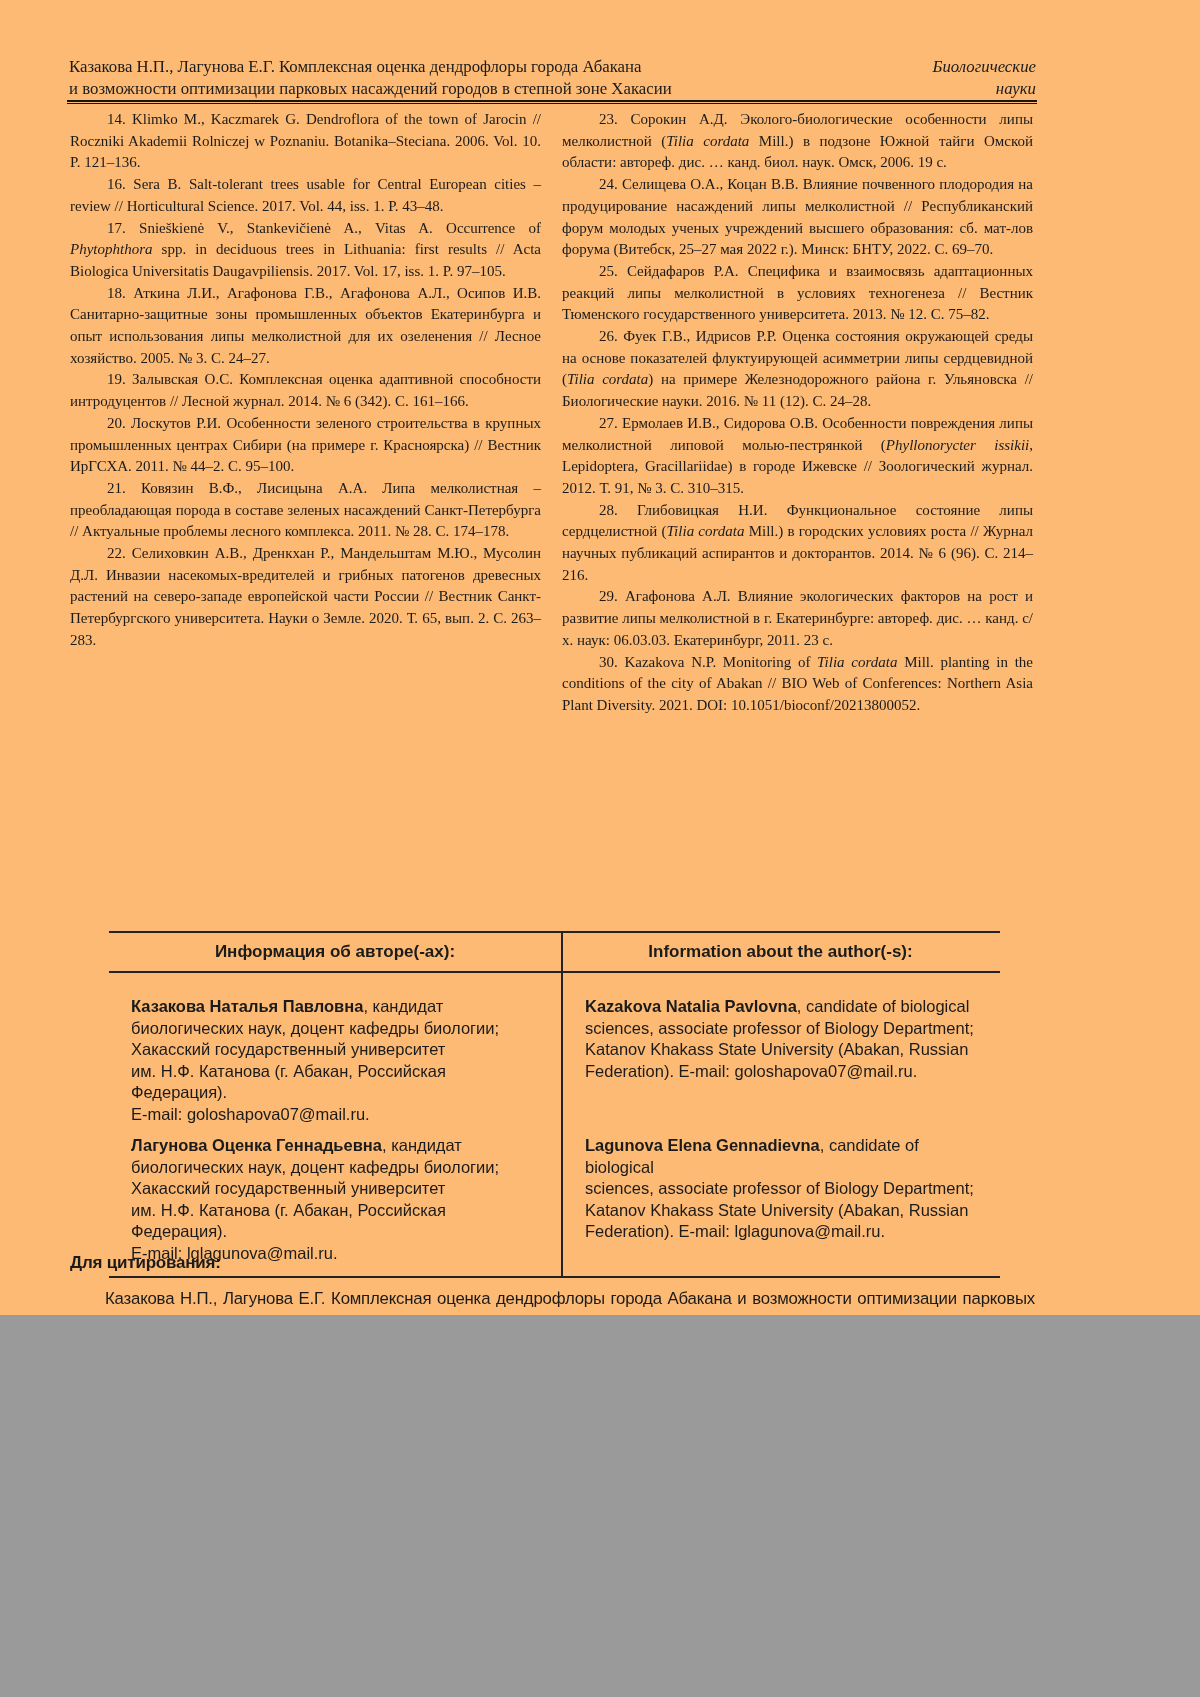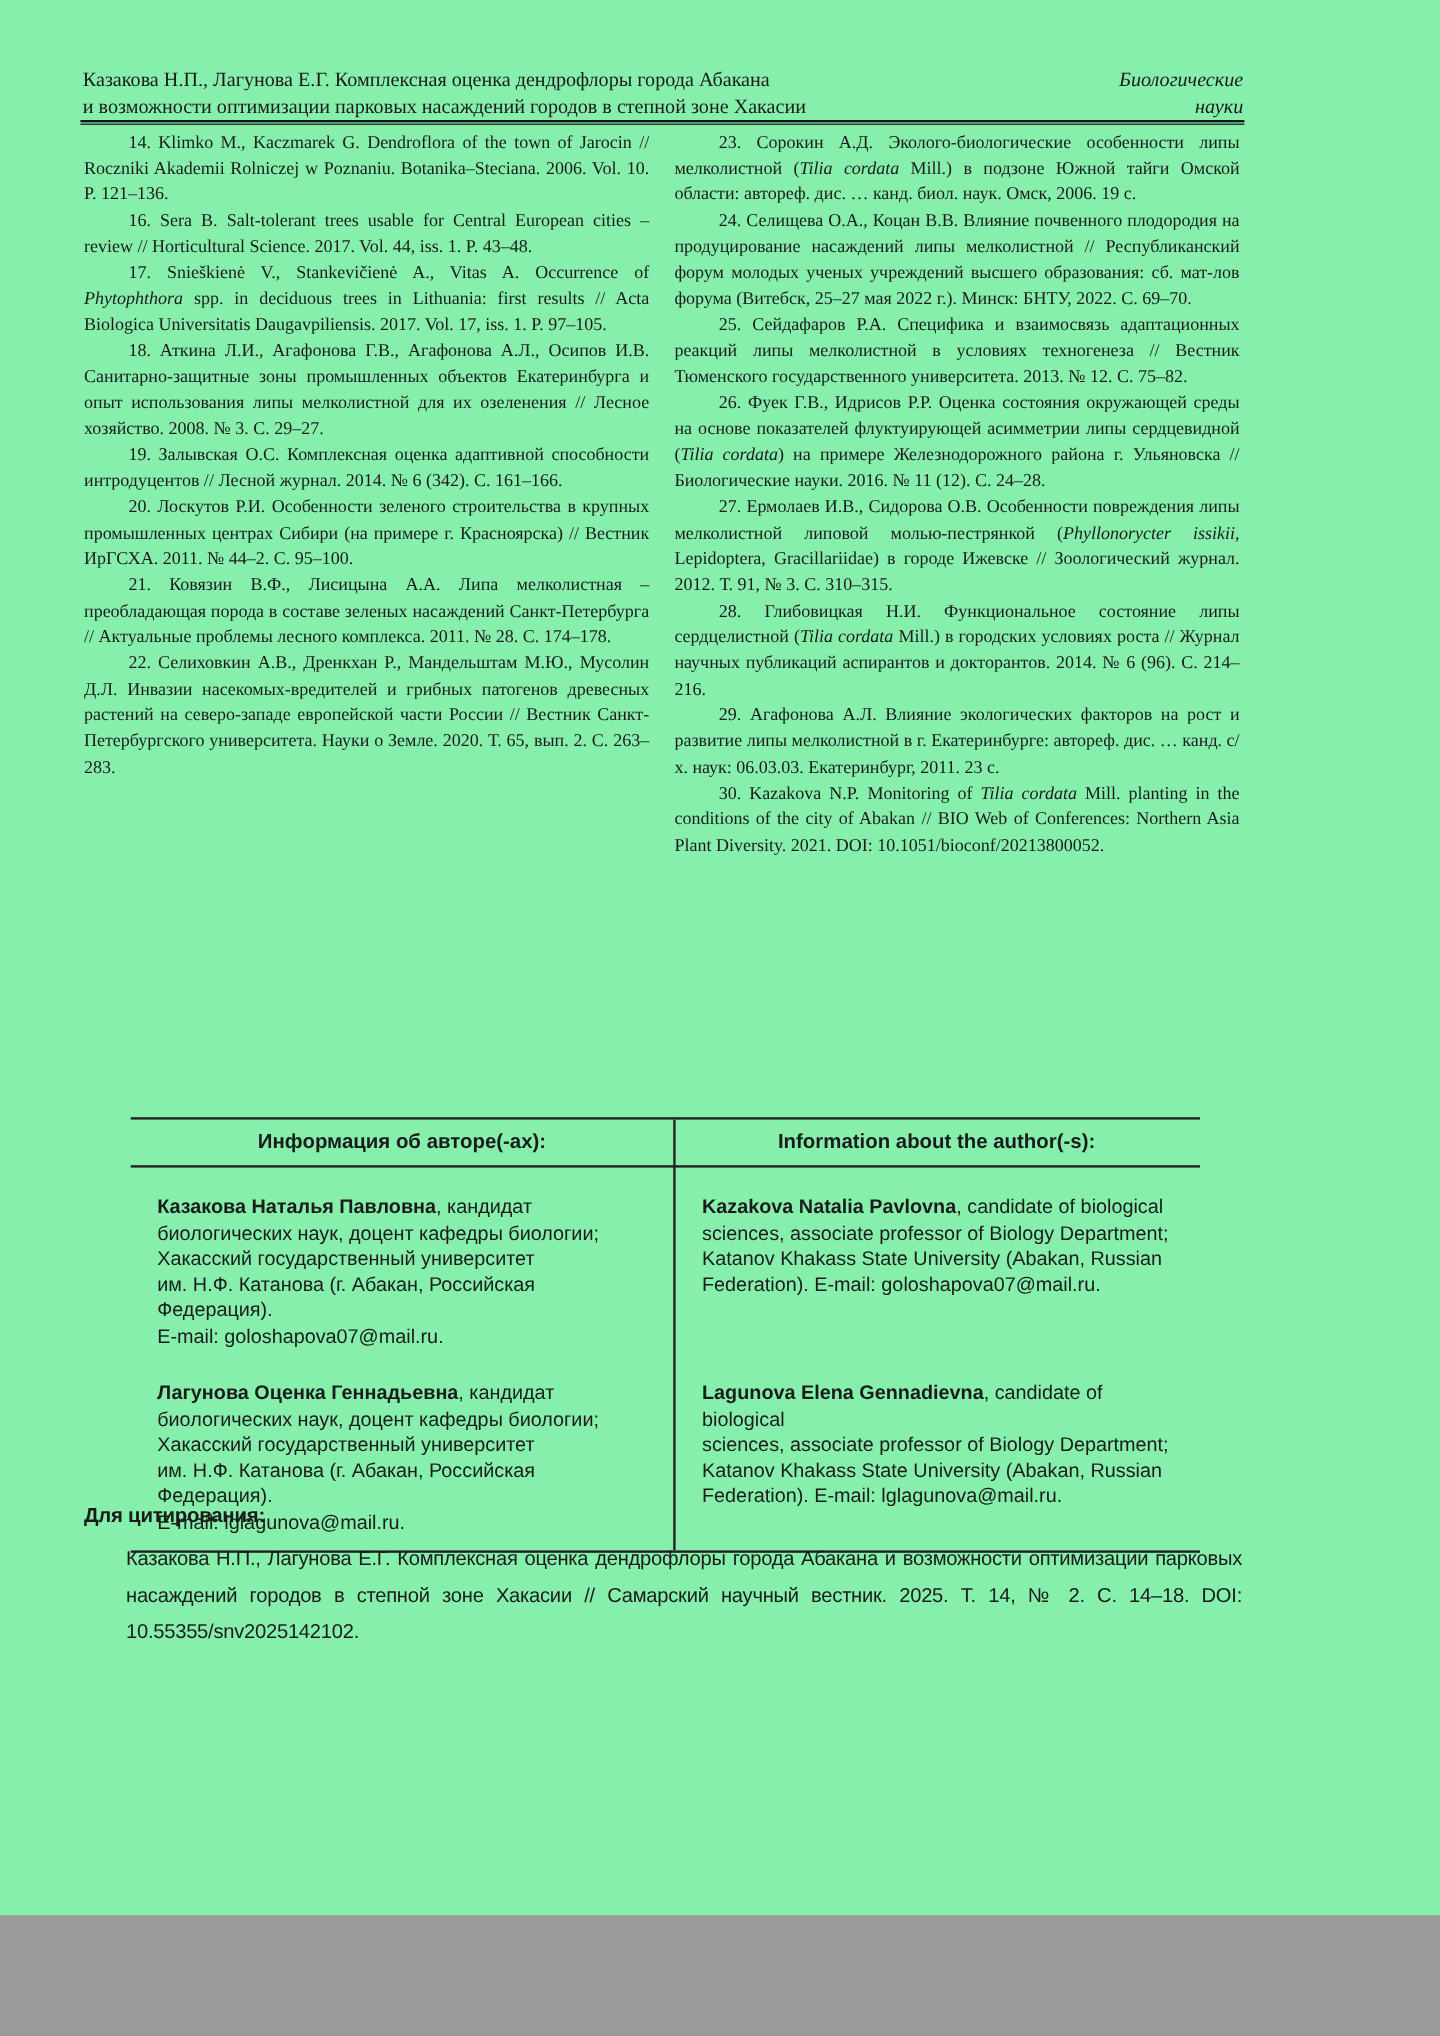--- a/index.html
+++ b/index.html
@@ -1,21 +1,21 @@
 <!DOCTYPE html>
 <html><head>
 <meta charset="utf-8">
 <style>
   html, body { margin: 0; padding: 0; background: #9a9a9a; }
   .page {
     position: relative;
     width: 1200px;
-    height: 1596px;
+    height: 1315px;
     margin: 0 auto;
-    background: #86efac;
+    background: #fdba74;
     color: #1b1b1b;
     overflow: hidden;
   }
 
   
   .header {
     position: absolute;
     left: 69px; top: 56px; width: 967px;
     display: flex; justify-content: space-between;
     font-family: "Liberation Serif", serif;
@@ -66,21 +66,21 @@
     align-items: center;
     height: 38px;
     border-bottom: 2.2px solid #222222;
     font-weight: bold;
     font-size: 17px;
     text-align: center;
   }
   .at-body {
     display: grid;
     grid-template-columns: 452px 439px;
-    row-gap: 26px;
+    row-gap: 10px;
     padding: 23px 0 12px 0;
   }
   .at-cell {
     font-size: 16.5px; line-height: 21.5px;
   }
   .at-cell.ru { padding: 0 16px 0 22px; }
   .at-cell.en { padding: 0 14px 0 24px; }
   .at-cell p { margin: 0; white-space: pre-line; }
   .at-cell b { font-weight: bold; }
 
@@ -135,21 +135,21 @@
       <div>науки</div>
     </div>
   </div>
   <div class="header-rule"></div>
 
   <div class="refs">
     <div class="refs-col">
         <p class="ref"><span>14. Klimko M., Kaczmarek G. Dendroflora of the town of Jarocin // Roczniki Akademii Rolniczej w Poznaniu. Botanika–Steciana. 2006. Vol. 10. P. 121–136.</span></p>
         <p class="ref"><span>16. Sera B. Salt-tolerant trees usable for Central European cities – review // Horticultural Science. 2017. Vol. 44, iss. 1. P. 43–48.</span></p>
         <p class="ref"><span>17. Snieškienė V., Stankevičienė A., Vitas A. Occurrence of </span><i>Phytophthora</i><span> spp. in deciduous trees in Lithuania: first results // Acta Biologica Universitatis Daugavpiliensis. 2017. Vol. 17, iss. 1. P. 97–105.</span></p>
-        <p class="ref"><span>18. Аткина Л.И., Агафонова Г.В., Агафонова А.Л., Осипов И.В. Санитарно-защитные зоны промышленных объектов Екатеринбурга и опыт использования липы мелколистной для их озеленения // Лесное хозяйство. 2008. № 3. С. 29–27.</span></p>
+        <p class="ref"><span>18. Аткина Л.И., Агафонова Г.В., Агафонова А.Л., Осипов И.В. Санитарно-защитные зоны промышленных объектов Екатеринбурга и опыт использования липы мелколистной для их озеленения // Лесное хозяйство. 2005. № 3. С. 24–27.</span></p>
         <p class="ref"><span>19. Залывская О.С. Комплексная оценка адаптивной способности интродуцентов // Лесной журнал. 2014. № 6 (342). С. 161–166.</span></p>
         <p class="ref"><span>20. Лоскутов Р.И. Особенности зеленого строительства в крупных промышленных центрах Сибири (на примере г. Красноярска) // Вестник ИрГСХА. 2011. № 44–2. С. 95–100.</span></p>
         <p class="ref"><span>21. Ковязин В.Ф., Лисицына А.А. Липа мелколистная – преобладающая порода в составе зеленых насаждений Санкт-Петербурга // Актуальные проблемы лесного комплекса. 2011. № 28. С. 174–178.</span></p>
         <p class="ref"><span>22. Селиховкин А.В., Дренкхан Р., Мандельштам М.Ю., Мусолин Д.Л. Инвазии насекомых-вредителей и грибных патогенов древесных растений на северо-западе европейской части России // Вестник Санкт-Петербургского университета. Науки о Земле. 2020. Т. 65, вып. 2. С. 263–283.</span></p>
       </div>
     <div class="refs-col">
         <p class="ref"><span>23. Сорокин А.Д. Эколого-биологические особенности липы мелколистной (</span><i>Tilia cordata</i><span> Mill.) в подзоне Южной тайги Омской области: автореф. дис. … канд. биол. наук. Омск, 2006. 19 с.</span></p>
         <p class="ref"><span>24. Селищева О.А., Коцан В.В. Влияние почвенного плодородия на продуцирование насаждений липы мелколистной // Республиканский форум молодых ученых учреждений высшего образования: сб. мат-лов форума (Витебск, 25–27 мая 2022 г.). Минск: БНТУ, 2022. С. 69–70.</span></p>
         <p class="ref"><span>25. Сейдафаров Р.А. Специфика и взаимосвязь адаптационных реакций липы мелколистной в условиях техногенеза // Вестник Тюменского государственного университета. 2013. № 12. С. 75–82.</span></p>
         <p class="ref"><span>26. Фуек Г.В., Идрисов Р.Р. Оценка состояния окружающей среды на основе показателей флуктуирующей асимметрии липы сердцевидной (</span><i>Tilia cordata</i><span>) на примере Железнодорожного района г. Ульяновска // Биологические науки. 2016. № 11 (12). С. 24–28.</span></p>

